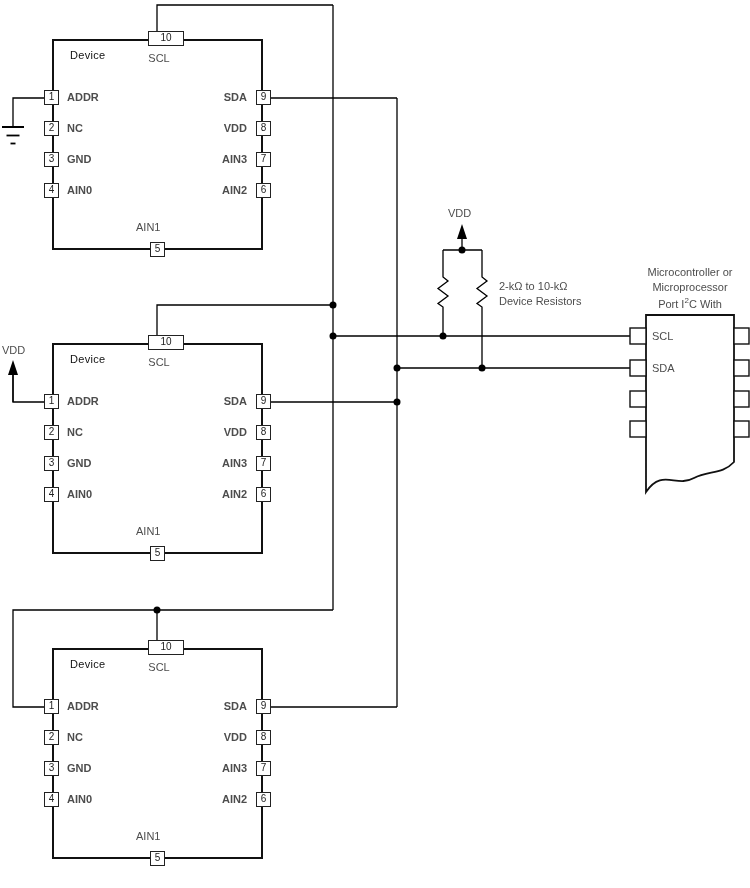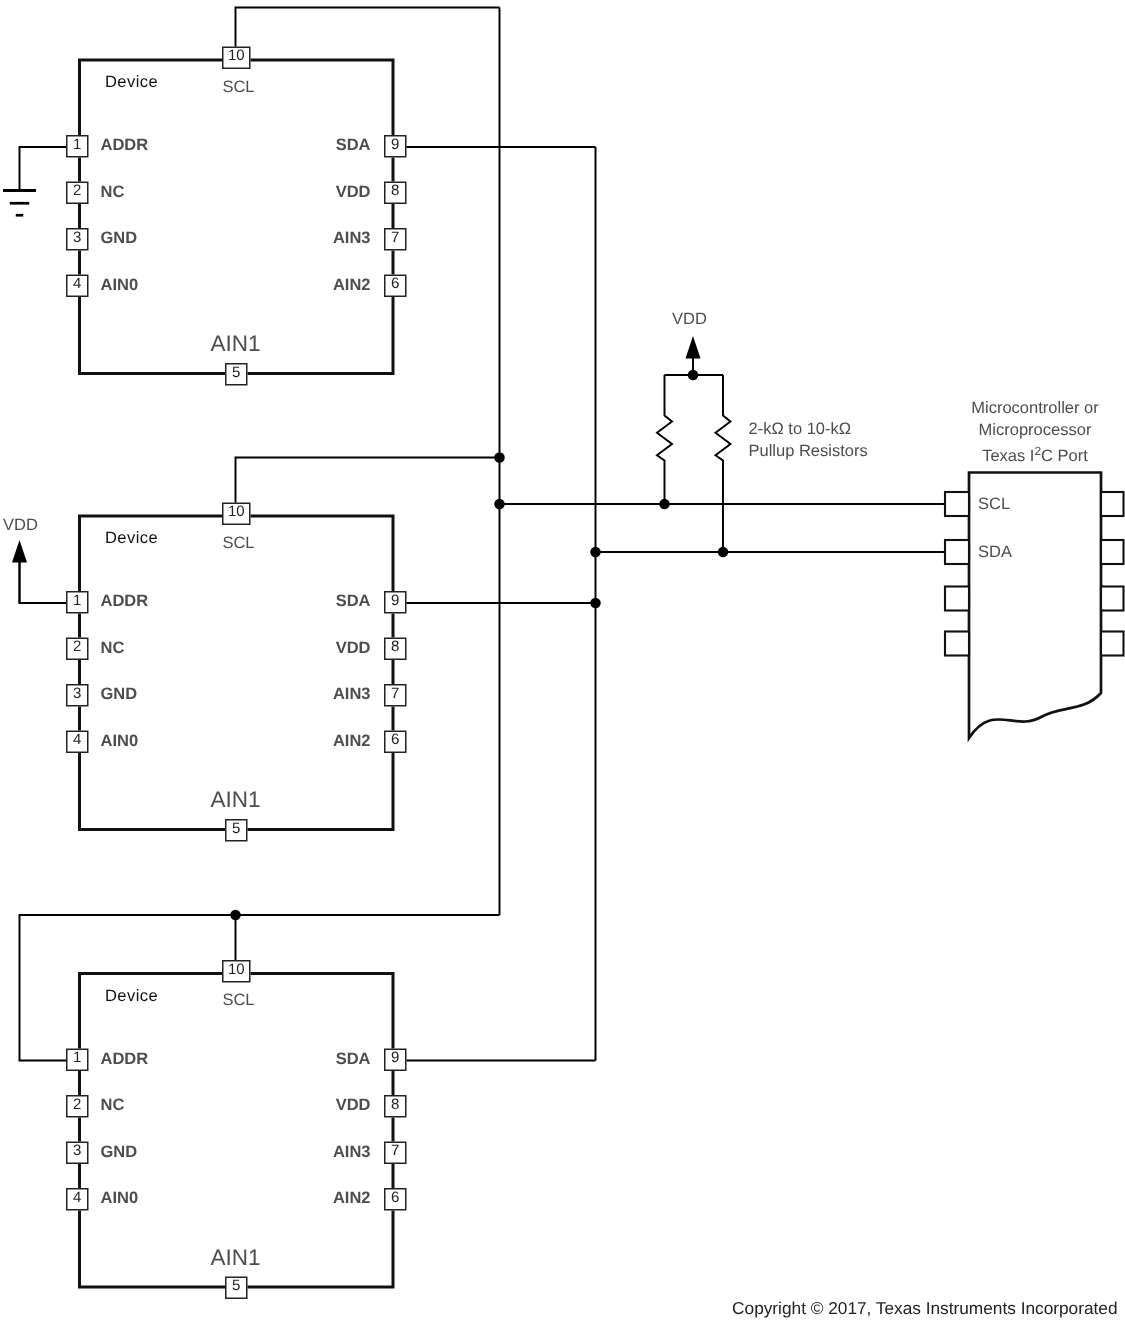--- a/index.html
+++ b/index.html
@@ -6,31 +6,31 @@
   #canvas{position:relative;width:750px;height:888px;background:#ffffff;overflow:hidden;
           font-family:"Liberation Sans",sans-serif;}
   #wires{position:absolute;left:0;top:0;z-index:1;}
   .device{position:absolute;left:52px;width:211px;height:211px;z-index:2;}
   .dev-box{position:absolute;left:0;top:0;width:211px;height:211px;
            border:2px solid #111;box-sizing:border-box;}
   .dev-title{position:absolute;left:18px;top:10px;font-size:11px;font-weight:normal;
              color:#111;letter-spacing:0.3px;}
   .pin{position:absolute;width:15px;height:15px;box-sizing:border-box;border:1.4px solid #222;
        background:#fff;font-size:10px;color:#222;text-align:center;line-height:12.5px;}
-  .pin-top{width:19px;left:96px;top:-8px;}
+  .pin-top{width:36px;left:96px;top:-8px;}
   .pin-bottom{left:98px;top:203px;}
   .lp{left:-8px;} .rp{left:204px;}
   .r0{top:51px;} .r1{top:82px;} .r2{top:113px;} .r3{top:144px;}
   .plabel{position:absolute;font-size:11px;color:#4d4d4d;height:15px;line-height:15px;font-weight:bold;}
   .plabel.left{left:15px;}
   .plabel.right{right:16px;text-align:right;}
   .scl-top-label{position:absolute;left:86px;width:42px;top:13px;text-align:center;
                  font-size:11px;color:#4d4d4d;}
-  .ain1-label{position:absolute;left:84px;width:42px;top:182px;text-align:center;
-              font-size:15px;color:#4d4d4d;}
+  .ain1-label{position:absolute;left:84px;width:42px;top:182px;
+              font-size:11px;color:#4d4d4d;}
   .floating-label{position:absolute;z-index:3;font-size:11px;color:#4d4d4d;}
   .vdd-label{width:30px;}
   .mcu-title{position:absolute;left:623px;top:265px;width:134px;text-align:center;
              font-size:11px;line-height:14.5px;color:#4d4d4d;z-index:3;}
   .mcu-title sup{font-size:8px;}
   .mcu-pin-label{position:absolute;left:652px;font-size:11px;color:#4d4d4d;z-index:3;}
   .copyright{position:absolute;right:5px;top:867px;font-size:11.5px;color:#222;z-index:3;}
 </style>
 </head>
 <body>
@@ -177,25 +177,24 @@
     <div class="plabel right r2">AIN3</div>
     <div class="plabel right r3">AIN2</div>
     <div class="ain1-label">AIN1</div>
     <div class="pin pin-bottom">5</div>
   </div>
 
   <div class="floating-label vdd-label" style="left:2px;top:344px">VDD</div>
   <div class="floating-label vdd-label" style="left:448px;top:207px">VDD</div>
 
   <div class="floating-label" style="left:499px;top:280px">2-kΩ to 10-kΩ</div>
-  <div class="floating-label" style="left:499px;top:295px">Pullup Resistors</div>
+  <div class="floating-label" style="left:499px;top:295px">Device Resistors</div>
 
   <div class="mcu-title">
     <div>Microcontroller or</div>
     <div>Microprocessor</div>
-    <div><span>Texas I</span><sup>2</sup><span>C Port</span></div>
+    <div><span>Port I</span><sup>2</sup><span>C With</span></div>
   </div>
   <div class="mcu-pin-label" style="top:330px">SCL</div>
   <div class="mcu-pin-label" style="top:362px">SDA</div>
 
-  <div class="copyright">Copyright © 2017, Texas Instruments Incorporated</div>
 
 </div>
 
 </body></html>

